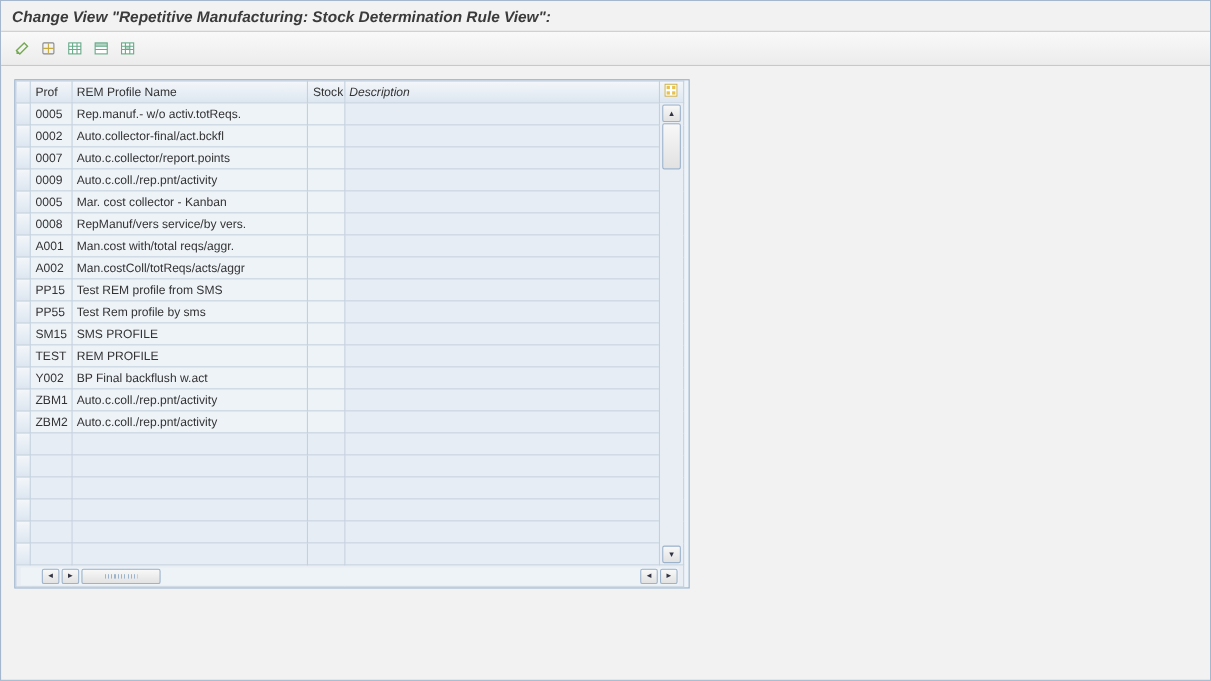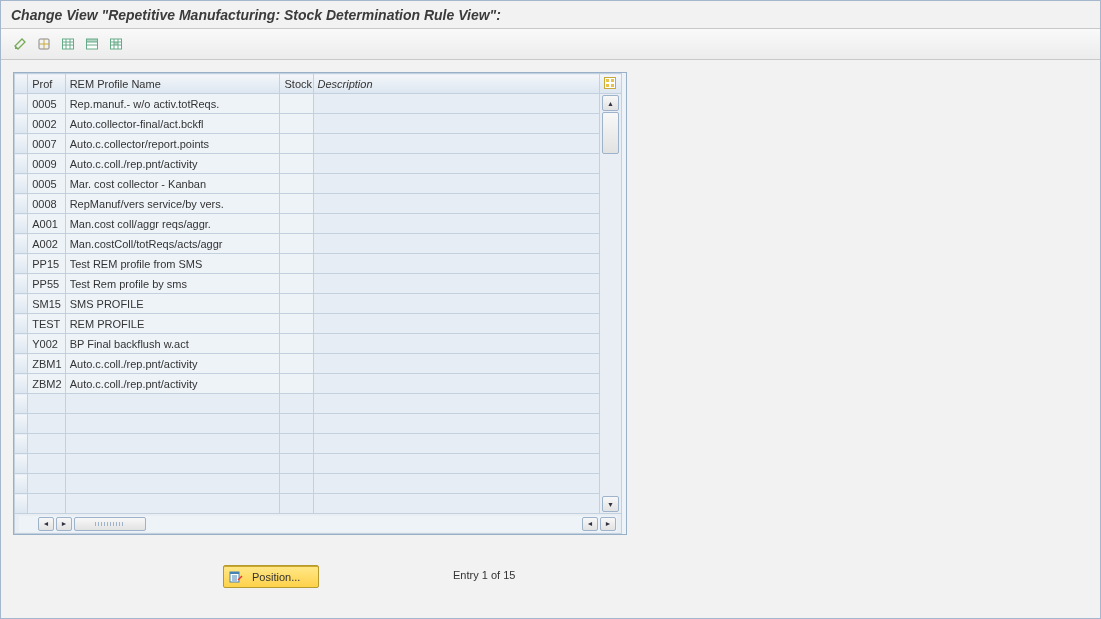--- a/index.html
+++ b/index.html
@@ -340,21 +340,21 @@
             <tr class="data">
               <td class="rowsel col-sel"></td>
               <td>0008</td>
               <td>RepManuf/vers service/by vers.</td>
               <td></td>
               <td class="col-desc"></td>
             </tr>
             <tr class="data">
               <td class="rowsel col-sel"></td>
               <td>A001</td>
-              <td>Man.cost coll/aggr reqs/aggr.</td>
+              <td>Man.cost with/total reqs/aggr.</td>
               <td></td>
               <td class="col-desc"></td>
             </tr>
             <tr class="data">
               <td class="rowsel col-sel"></td>
               <td>A002</td>
               <td>Man.costColl/totReqs/acts/aggr</td>
               <td></td>
               <td class="col-desc"></td>
             </tr>
@@ -462,28 +462,14 @@
               <span style="flex:1"></span>
               <span class="hsb-btn">◄</span>
               <span class="hsb-btn">►</span>
             </div>
           </td>
         </tr>
       </tbody>
         </table>
     </div>
 
-    <div class="footer">
-      <div class="pos-btn">
-        <span class="picn">
-          <svg width="14" height="14" viewBox="0 0 14 14">
-              <rect x="1" y="2" width="9" height="10" fill="#fff" stroke="#4682b4"></rect>
-              <rect x="1" y="2" width="9" height="2" fill="#4682b4"></rect>
-              <path d="M3 6 H8 M3 8 H8 M3 10 H8" stroke="#4682b4"></path>
-              <path d="M9 10 L13 6" stroke="#e33" stroke-width="1.5"></path>
-            </svg>
-        </span>
-        <span class="plabel">Position...</span>
-      </div>
-      <span class="entry-text">Entry 1 of 15</span>
-    </div>
   </div>
 </div>
 
 </body></html>

